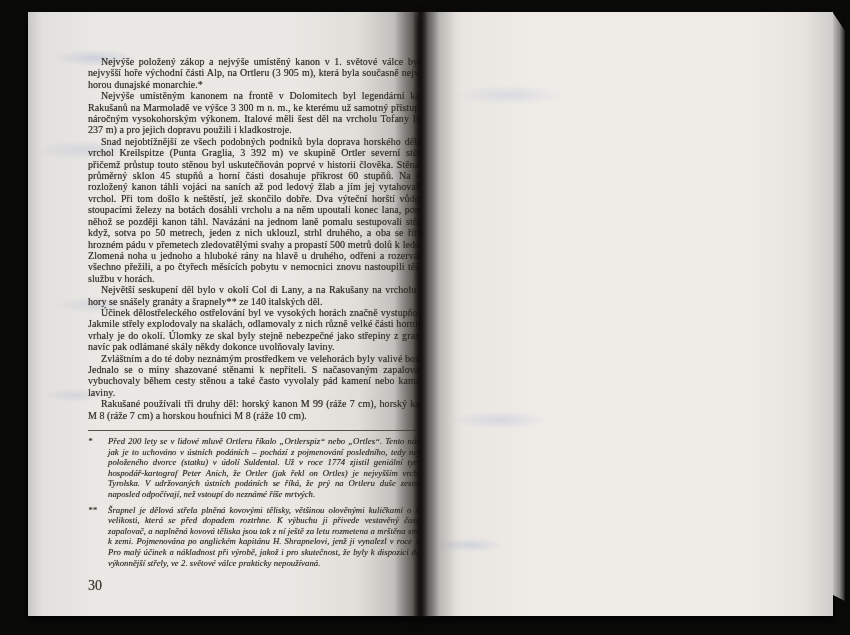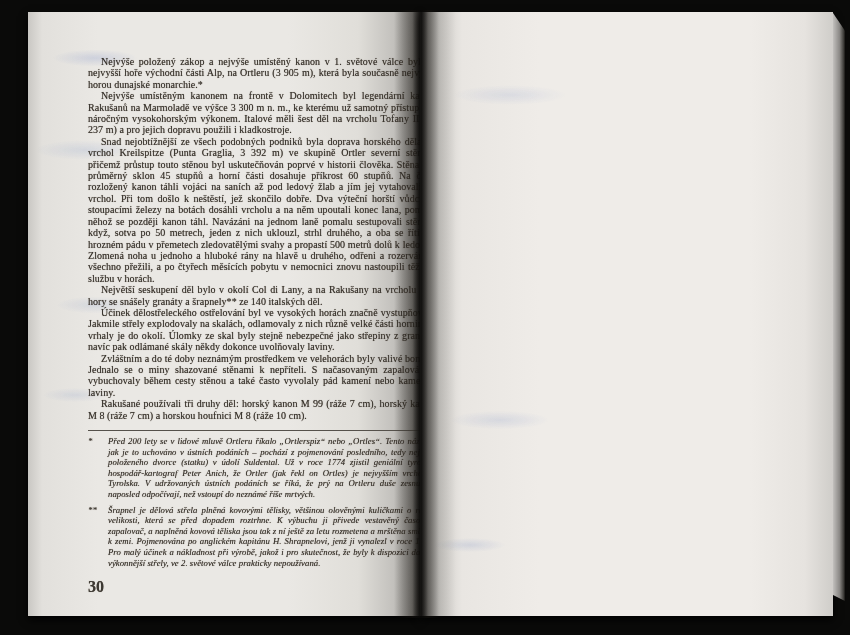--- a/index.html
+++ b/index.html
@@ -56,21 +56,21 @@
     letter-spacing:.05px;
   }
   .tl{left:60px;top:44px;width:347px;}
   .para{margin:0;text-indent:13px;}
 
   .fnblock{margin-top:9px;border-top:1px solid #55514b;padding-top:5px;}
   .fn-row{display:flex;font-style:italic;font-size:8.7px;line-height:10.6px;margin-bottom:5px;}
   .fn-marker{width:20px;flex:none;}
   .fn-text{flex:1;text-align:justify;}
 
-  .pageno{position:absolute;font-size:16px;color:#3c3832;text-shadow:0 0 .7px rgba(75,62,48,.7);font-weight:bold;}
+  .pageno{position:absolute;font-size:14px;color:#3c3832;text-shadow:0 0 .7px rgba(75,62,48,.7);}
   .pn-left{left:60px;top:566px;}
 </style>
 </head>
 <body>
 
 <div class="scan">
 
   <div class="page page-left">
     <div class="textcol tl" lang="cs">
       <div>

